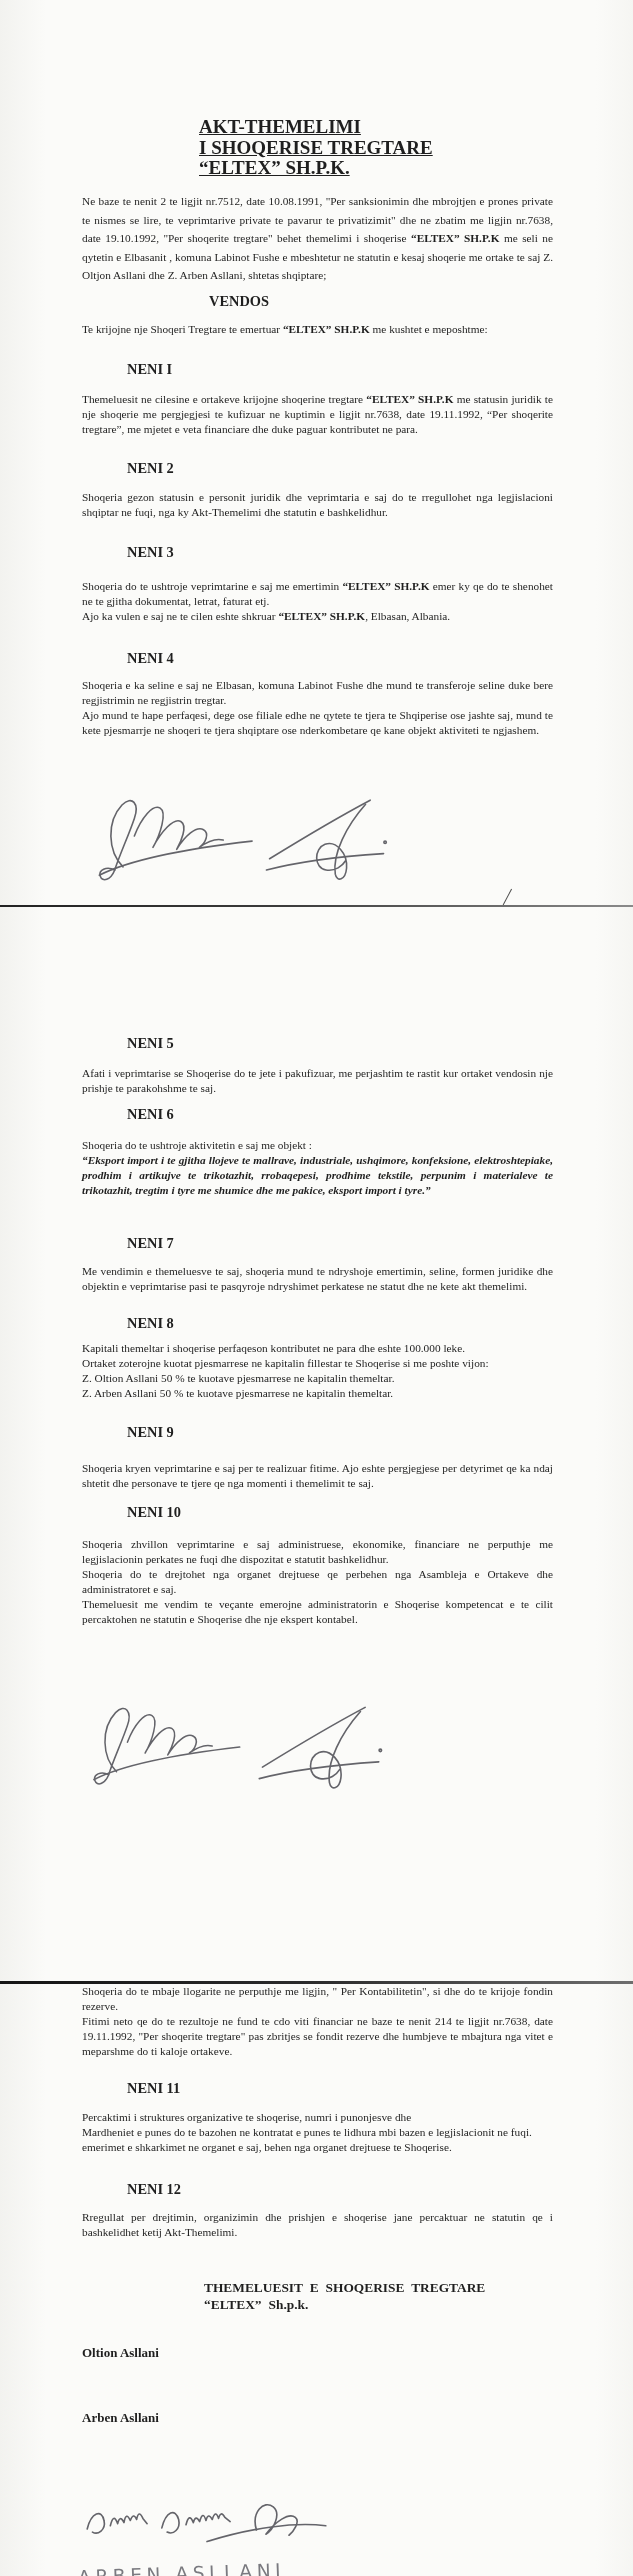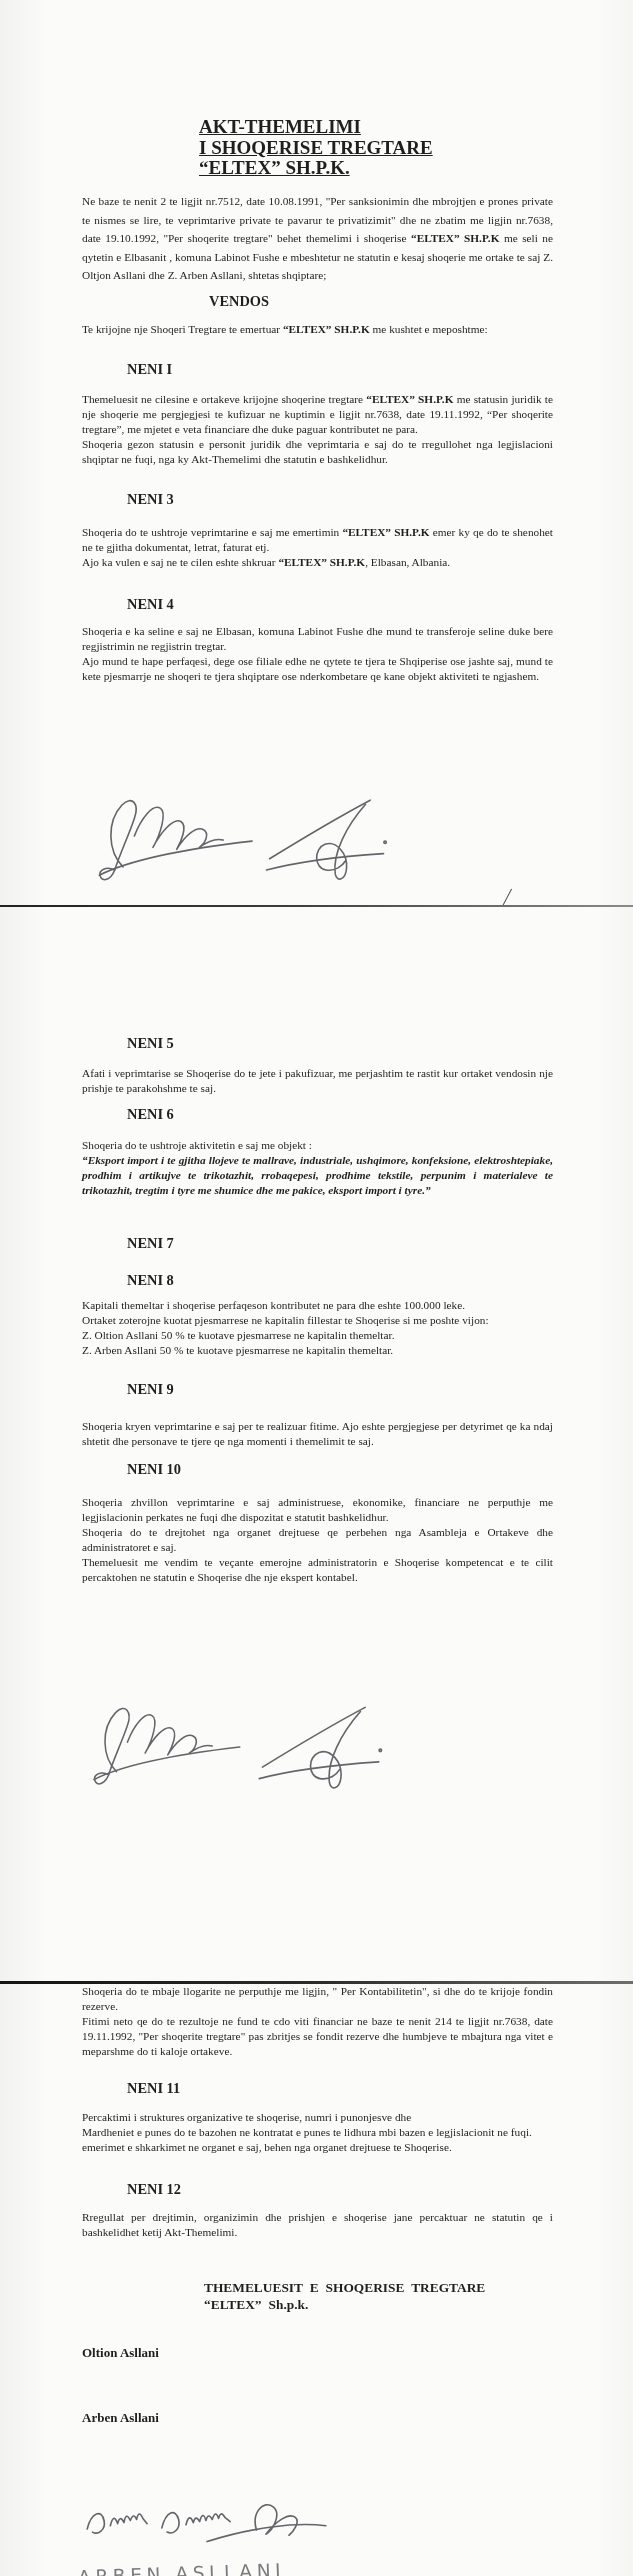--- a/index.html
+++ b/index.html
@@ -43,20 +43,21 @@
         <div>I SHOQERISE TREGTARE</div>
         <div>“ELTEX”  SH.P.K.</div>
       </h1>
       <p class="body intro"><span>Ne baze te nenit 2 te ligjit nr.7512, date 10.08.1991, "Per sanksionimin dhe mbrojtjen e prones private te nismes se lire, te veprimtarive private te pavarur te privatizimit" dhe ne zbatim me ligjin nr.7638, date 19.10.1992, "Per shoqerite tregtare" behet themelimi i shoqerise </span><b>“ELTEX” SH.P.K</b><span> me seli ne qytetin e Elbasanit , komuna Labinot Fushe e mbeshtetur ne statutin e kesaj shoqerie me ortake te saj Z. Oltjon Asllani dhe Z. Arben Asllani, shtetas shqiptare;</span></p>
       <h2 class="ch">VENDOS</h2>
       <p class="body" style="margin-bottom:24px"><span>Te krijojne nje Shoqeri Tregtare te emertuar </span><b>“ELTEX” SH.P.K</b><span>  me kushtet e meposhtme:</span></p>
 
       <h3 class="nh">NENI I</h3>
       <p class="body"><span>Themeluesit  ne cilesine e ortakeve krijojne shoqerine tregtare </span><b>“ELTEX” SH.P.K</b><span> me statusin juridik te nje  shoqerie me pergjegjesi te kufizuar ne kuptimin e ligjit nr.7638, date 19.11.1992, “Per shoqerite tregtare”, me mjetet e veta financiare dhe duke paguar kontributet ne para.</span></p>
 
+      <h3 class="nh" style="margin-top:23px">NENI 2</h3>
       <p class="body">Shoqeria gezon statusin e personit juridik dhe veprimtaria e saj do te rregullohet nga legjislacioni shqiptar ne fuqi, nga ky Akt-Themelimi dhe statutin e bashkelidhur.</p>
 
       <h3 class="nh" style="margin-top:24px;margin-bottom:17.5px">NENI 3</h3>
       <p class="body"><span>Shoqeria do te ushtroje veprimtarine e saj me emertimin </span><b>“ELTEX” SH.P.K</b><span>  emer ky qe do te shenohet ne te gjitha dokumentat, letrat, faturat etj.</span></p>
       <p class="body"><span>Ajo ka vulen e saj ne te cilen eshte shkruar </span><b>“ELTEX” SH.P.K</b><span>, Elbasan,   Albania.</span></p>
 
       <h3 class="nh" style="margin-top:26px;margin-bottom:11.3px">NENI 4</h3>
       <p class="body">Shoqeria e ka seline e saj ne Elbasan, komuna Labinot Fushe dhe mund te transferoje seline duke bere regjistrimin ne regjistrin tregtar.</p>
       <p class="body">Ajo mund te hape perfaqesi, dege ose filiale edhe ne qytete te tjera te Shqiperise ose jashte saj, mund te kete pjesmarrje ne shoqeri te tjera shqiptare ose nderkombetare qe kane objekt aktiviteti te ngjashem.</p>
     </div>
@@ -81,20 +82,21 @@
   <section class="page" id="p2">
     <div class="content">
       <h3 class="nh" style="margin-bottom:14.4px">NENI 5</h3>
       <p class="body">Afati i veprimtarise se Shoqerise do te jete i pakufizuar, me perjashtim te rastit kur ortaket vendosin  nje prishje te parakohshme te saj.</p>
 
       <h3 class="nh" style="margin-top:10.3px;margin-bottom:14.4px">NENI 6</h3>
       <p class="body">Shoqeria do te ushtroje aktivitetin e saj me objekt :</p>
       <p class="body objekt">“Eksport import i te gjitha llojeve te mallrave, industriale, ushqimore, konfeksione, elektroshtepiake, prodhim i artikujve te trikotazhit, rrobaqepesi, prodhime  tekstile, perpunim i materialeve te trikotazhit, tregtim i tyre me shumice dhe me pakice, eksport import i tyre.”</p>
 
       <h3 class="nh" style="margin-top:37px;margin-bottom:12.4px">NENI 7</h3>
+      <p class="body">Me vendimin e themeluesve te saj,  shoqeria mund te ndryshoje emertimin, seline, formen juridike dhe objektin e veprimtarise pasi te pasqyroje ndryshimet perkatese ne statut dhe ne kete akt themelimi.</p>
 
       <h3 class="nh" style="margin-top:20.6px;margin-bottom:9.3px">NENI 8</h3>
       <p class="body">Kapitali themeltar i shoqerise perfaqeson kontributet ne para dhe eshte 100.000 leke.</p>
       <p class="body">Ortaket zoterojne kuotat pjesmarrese ne kapitalin fillestar te Shoqerise si me poshte vijon:</p>
       <p class="body left">Z. Oltion Asllani 50 % te kuotave pjesmarrese ne kapitalin themeltar.</p>
       <p class="body left">Z. Arben Asllani 50 % te kuotave pjesmarrese ne kapitalin themeltar.</p>
 
       <h3 class="nh" style="margin-top:23px;margin-bottom:20.6px">NENI 9</h3>
       <p class="body">Shoqeria  kryen  veprimtarine e saj per te realizuar fitime. Ajo eshte pergjegjese  per detyrimet qe ka ndaj shtetit dhe personave te tjere qe nga momenti i themelimit te saj.</p>
 

